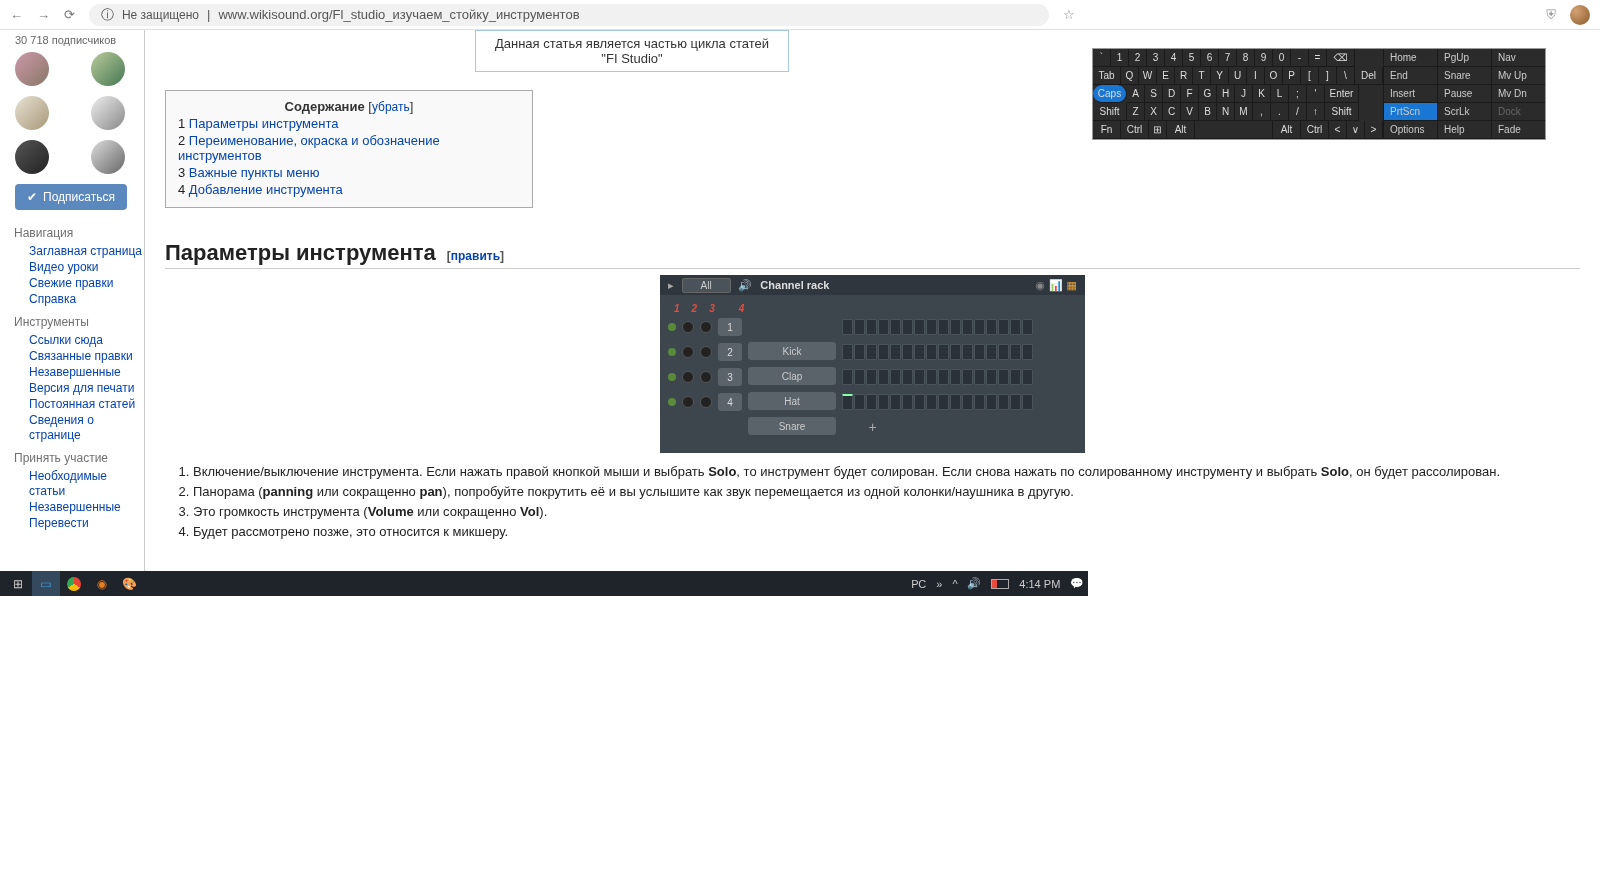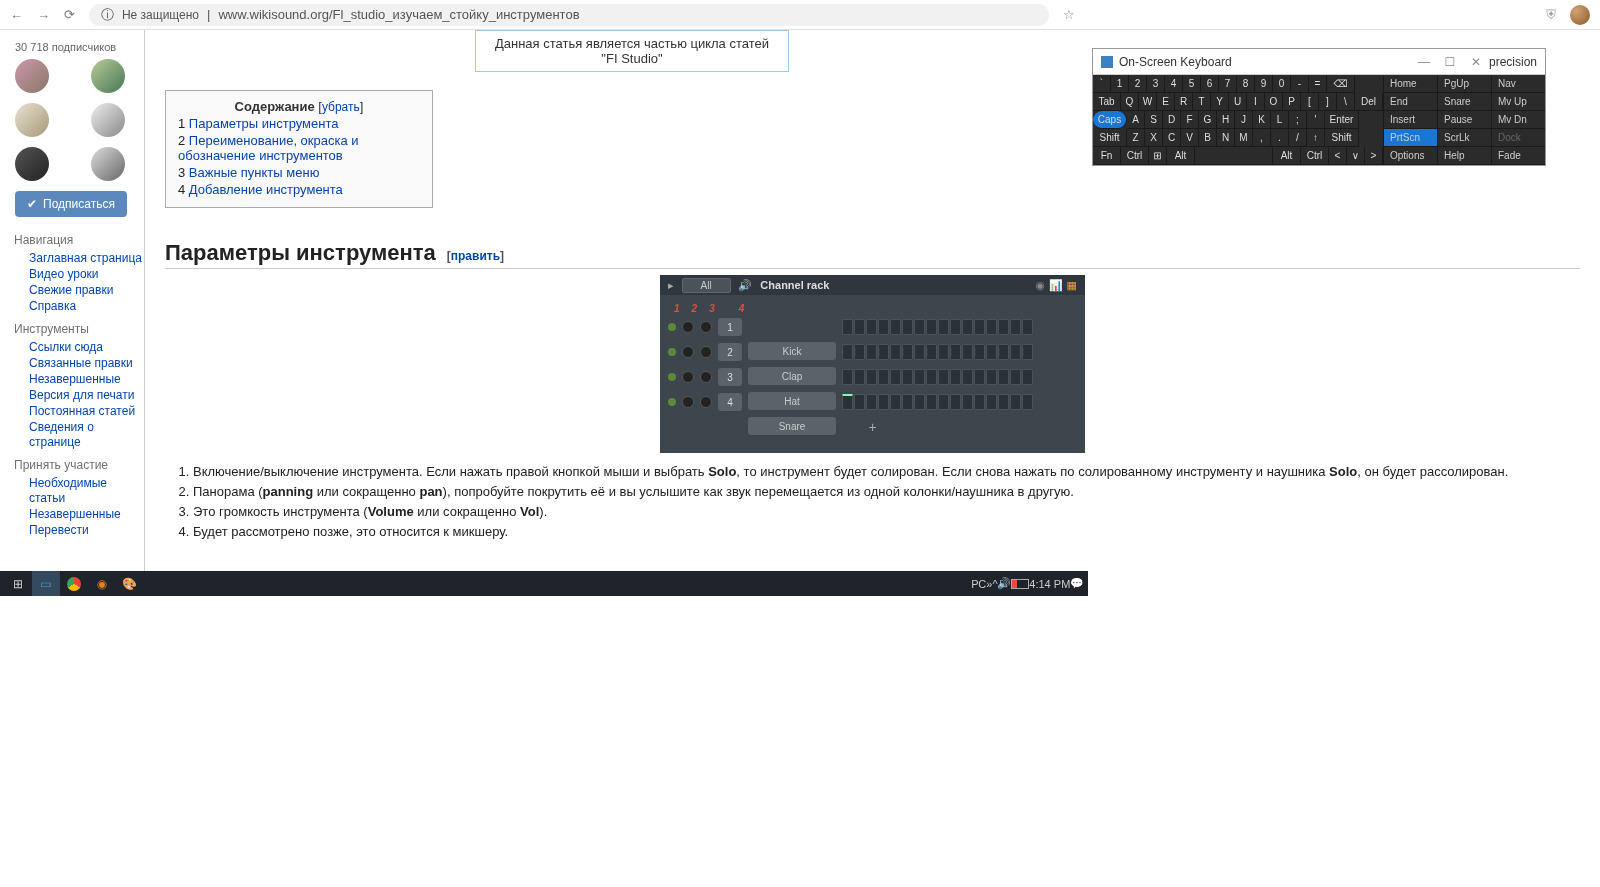--- a/index.html
+++ b/index.html
@@ -10,39 +10,39 @@
 .chrome-bar .nav-arrow { color: #777; }
 .chrome-bar .addr-pill { flex: 0 0 auto; width: 960px; height: 22px; background: #f1f1f1; border-radius: 12px; display: flex; align-items: center; padding: 0 12px; gap: 8px; color: #555; }
 .chrome-bar .addr-pill .secure { font-size: 12px; }
 .chrome-bar .addr-pill .url { font-size: 13px; }
 .chrome-bar .spacer { flex: 1; }
 .chrome-bar .star { color: #888; }
 .chrome-bar .avatar-tiny { width: 20px; height: 20px; border-radius: 50%; background: radial-gradient(circle at 30% 30%, #d4a373, #8b5a2b); }
 
 
 .layout { display: flex; height: 541px; }
-.sidebar { width: 144px; padding: 4px 0 0 15px; font-size: 12px; margin-top: 7px; }
+.sidebar { width: 144px; padding: 4px 0 0 15px; font-size: 12px; }
 .subscribers { color: #666; font-size: 11px; margin-bottom: 6px; }
 .avatar-row { display: flex; gap: 42px; margin-bottom: 10px; }
 .avatar { width: 34px; height: 34px; border-radius: 50%; background: #ccc; }
 .avatar.a1 { background: linear-gradient(135deg,#c9a,#876); }
 .avatar.a2 { background: linear-gradient(135deg,#bc9,#475); }
 .avatar.a3 { background: linear-gradient(135deg,#e8e2d4,#a89878); }
 .avatar.a4 { background: linear-gradient(135deg,#eee,#888); }
 .avatar.a5 { background: linear-gradient(135deg,#555,#222); }
 .avatar.a6 { background: linear-gradient(135deg,#ddd,#666); }
 .subscribe-btn { background: #5b88bd; color: #fff; border: none; border-radius: 4px; padding: 6px 12px; font-size: 12px; cursor: pointer; display: flex; align-items: center; gap: 6px; margin: 6px 0 16px 0; }
 .nav-header { color: #707070; font-size: 12px; margin: 8px 0 4px -1px; }
 .nav-link { display: block; color: #0645ad; font-size: 12px; margin: 1px 0 1px 14px; text-decoration: none; line-height: 15px; }
 
 
 .content-wrap { flex: 1; border-left: 1px solid #ccc; background: #fff; padding: 0 20px 20px 20px; position: relative; }
 .article-banner { margin: 0 auto 0 310px; width: 314px; text-align: center; border: 1px solid #a7c7e7; padding: 5px 10px; font-size: 13px; color: #333; }
 
-.toc { border: 1px solid #aaa; background: #f9f9f9; width: 268px; padding: 8px 12px; margin-top: 18px; font-size: 13px; display: inline-block; vertical-align: top; }
+.toc { border: 1px solid #aaa; background: #f9f9f9; width: 368px; padding: 8px 12px; margin-top: 18px; font-size: 13px; display: inline-block; vertical-align: top; }
 .toc-title { text-align: center; font-weight: bold; color: #333; }
 .toc-title .bracket { font-weight: normal; color: #333; }
 .toc-title .toggle { color: #0645ad; font-weight: normal; font-size: 12px; }
 .toc-item { color: #0645ad; margin: 2px 0; }
 .toc-item .num { color: #222; }
 
 .osk { position: absolute; right: 54px; top: 18px; width: 454px; background: #2b2b2b; border: 1px solid #999; font-size: 12px; color: #ccc; }
 .osk-titlebar { background: #fff; height: 26px; display: flex; align-items: center; padding: 0 8px; color: #333; font-size: 12px; border-bottom: 1px solid #ccc; }
 .osk-titlebar .ico { width: 12px; height: 12px; background: #3b82c4; margin-right: 6px; }
 .osk-titlebar .sp { flex: 1; }
@@ -94,21 +94,21 @@
 .content-list b { font-weight: bold; }
 
 .cut-text { font-size: 13px; color: #222; margin-top: 6px; }
 .cut-text .italic { font-style: italic; color: #666; }
 
 
 .taskbar { position: absolute; left: 0; bottom: 291px; width: 1088px; height: 25px; background: #1f232a; display: flex; align-items: center; padding: 0 4px; color: #ccc; font-size: 12px; }
 .taskbar .tbtn { width: 28px; height: 25px; display: flex; align-items: center; justify-content: center; }
 .taskbar .tbtn.active { background: #34495e; }
 .taskbar .sp { flex: 1; }
-.taskbar .tray { display: flex; align-items: center; font-size: 11px; }
+.taskbar .tray { display: flex; align-items: center; gap: 10px; font-size: 11px; }
 .taskbar .battery { width: 18px; height: 10px; border: 1px solid #aaa; background: linear-gradient(to right, #e74c3c 30%, transparent 30%); }
 
 
 .below { position: absolute; left: 0; top: 596px; width: 1600px; height: 291px; background: #fff; }
 </style>
 </head>
 <body>
 
 <div class="chrome-bar">
   <span class="nav-arrow">←</span>
@@ -173,28 +173,20 @@
     <div class="toc">
       <div class="toc-title"><span>Содержание</span> <span class="bracket">[</span><span class="toggle">убрать</span><span class="bracket">]</span></div>
       <div class="toc-item"><span class="num">1</span> <span>Параметры инструмента</span></div>
       <div class="toc-item"><span class="num">2</span> <span>Переименование, окраска и обозначение инструментов</span></div>
       <div class="toc-item"><span class="num">3</span> <span>Важные пункты меню</span></div>
       <div class="toc-item"><span class="num">4</span> <span>Добавление инструмента</span></div>
     </div>
 
     
     <div class="osk">
-      <div class="osk-titlebar">
-        <div class="ico"></div>
-        <span>On-Screen Keyboard</span>
-        <div class="sp"></div>
-        <span class="winbtn">—</span>
-        <span class="winbtn">☐</span>
-        <span class="winbtn">✕</span>precision
-      </div>
       <div class="osk-grid">
         <div class="osk-main" id="osk-main">
             <div class="osk-row">
               <div class="osk-key w1">`</div>
               <div class="osk-key w1">1</div>
               <div class="osk-key w1">2</div>
               <div class="osk-key w1">3</div>
               <div class="osk-key w1">4</div>
               <div class="osk-key w1">5</div>
               <div class="osk-key w1">6</div>
@@ -417,21 +409,21 @@
                 <div class="cr-step"></div>
                 <div class="cr-step"></div>
               </div>
             </div>
           </div>
         <div class="cr-add">+</div>
       </div>
     </div>
 
     <ol class="content-list">
-      <li><span>Включение/выключение инструмента. Если нажать правой кнопкой мыши и выбрать </span><b>Solo</b><span>, то инструмент будет солирован. Если снова нажать по солированному инструменту и наушника </span><b>Solo</b><span>, он будет рассолирован.</span></li>
+      <li><span>Включение/выключение инструмента. Если нажать правой кнопкой мыши и выбрать </span><b>Solo</b><span>, то инструмент будет солирован. Если снова нажать по солированному инструменту и выбрать </span><b>Solo</b><span>, он будет рассолирован.</span></li>
       <li><span>Панорама (</span><b>panning</b><span> или сокращенно </span><b>pan</b><span>), попробуйте покрутить её и вы услышите как звук перемещается из одной колонки/наушника в другую.</span></li>
       <li><span>Это громкость инструмента (</span><b>Volume</b><span> или сокращенно </span><b>Vol</b><span>).</span></li>
       <li><span>Будет рассмотрено позже, это относится к микшеру.</span></li>
     </ol>
 
     <h2 class="section-hdr">
       <span>Переименование, окраска и обозначение инструментов</span>&nbsp;&nbsp;<span class="brk">[</span><span class="edit">править</span><span class="brk">]</span>
     </h2>
 
     <p class="cut-text">

